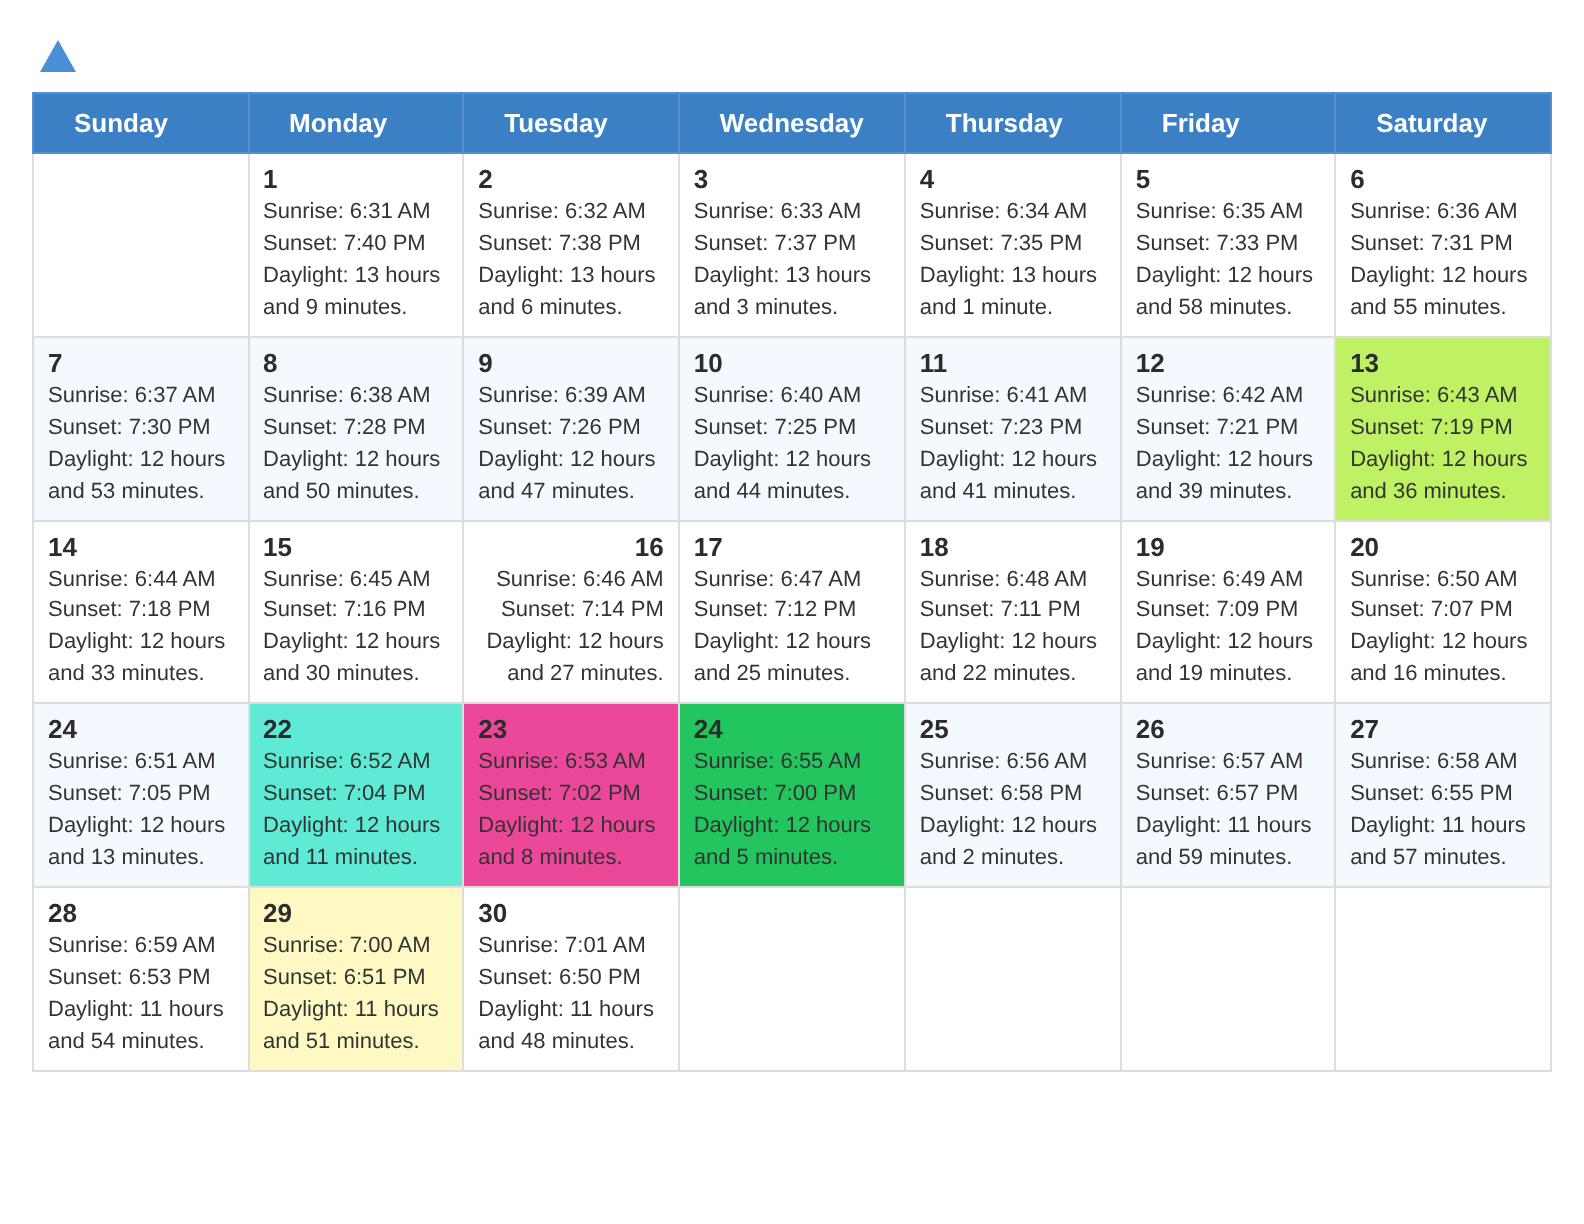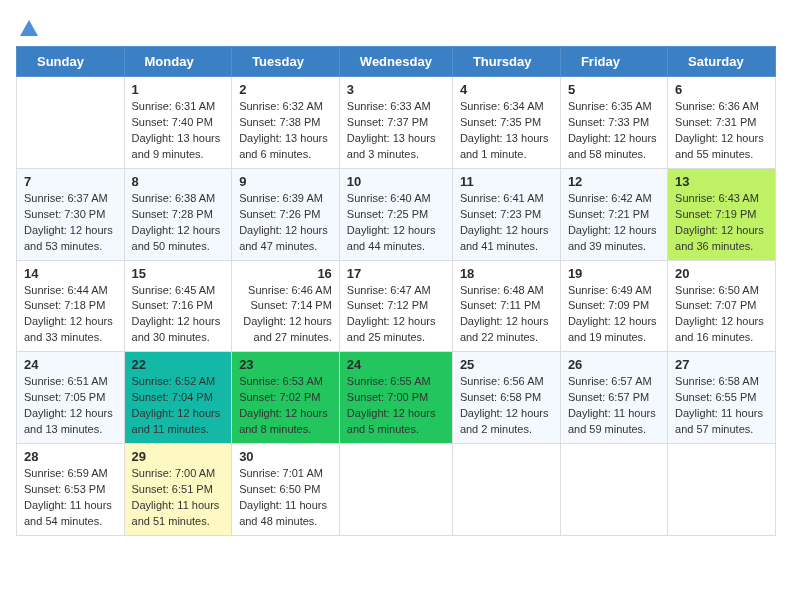--- a/index.html
+++ b/index.html
@@ -202,25 +202,25 @@
         <td style="background-color: rgb(255, 255, 255);">
           <span class="day-number">20</span>
           <div class="day-info">Sunrise: 6:50 AM<br>Sunset: 7:07 PM<br>Daylight: 12 hours<br>and 16 minutes.</div>
         </td>
       </tr>
       <tr>
         <td style="background-color: rgb(244, 248, 255);">
           <span class="day-number">24</span>
           <div class="day-info">Sunrise: 6:51 AM<br>Sunset: 7:05 PM<br>Daylight: 12 hours<br>and 13 minutes.</div>
         </td>
-        <td style="background-color: #14b8a6;">
+        <td style="background-color: #5eead4;">
           <span class="day-number">22</span>
           <div class="day-info">Sunrise: 6:52 AM<br>Sunset: 7:04 PM<br>Daylight: 12 hours<br>and 11 minutes.</div>
         </td>
-        <td style="background-color: #22c55e;">
+        <td style="background-color: #ec4899;">
           <span class="day-number">23</span>
           <div class="day-info">Sunrise: 6:53 AM<br>Sunset: 7:02 PM<br>Daylight: 12 hours<br>and 8 minutes.</div>
         </td>
         <td style="background-color: #22c55e;">
           <span class="day-number">24</span>
           <div class="day-info">Sunrise: 6:55 AM<br>Sunset: 7:00 PM<br>Daylight: 12 hours<br>and 5 minutes.</div>
         </td>
         <td style="background-color: rgb(244, 248, 255);">
           <span class="day-number">25</span>
           <div class="day-info">Sunrise: 6:56 AM<br>Sunset: 6:58 PM<br>Daylight: 12 hours<br>and 2 minutes.</div>

